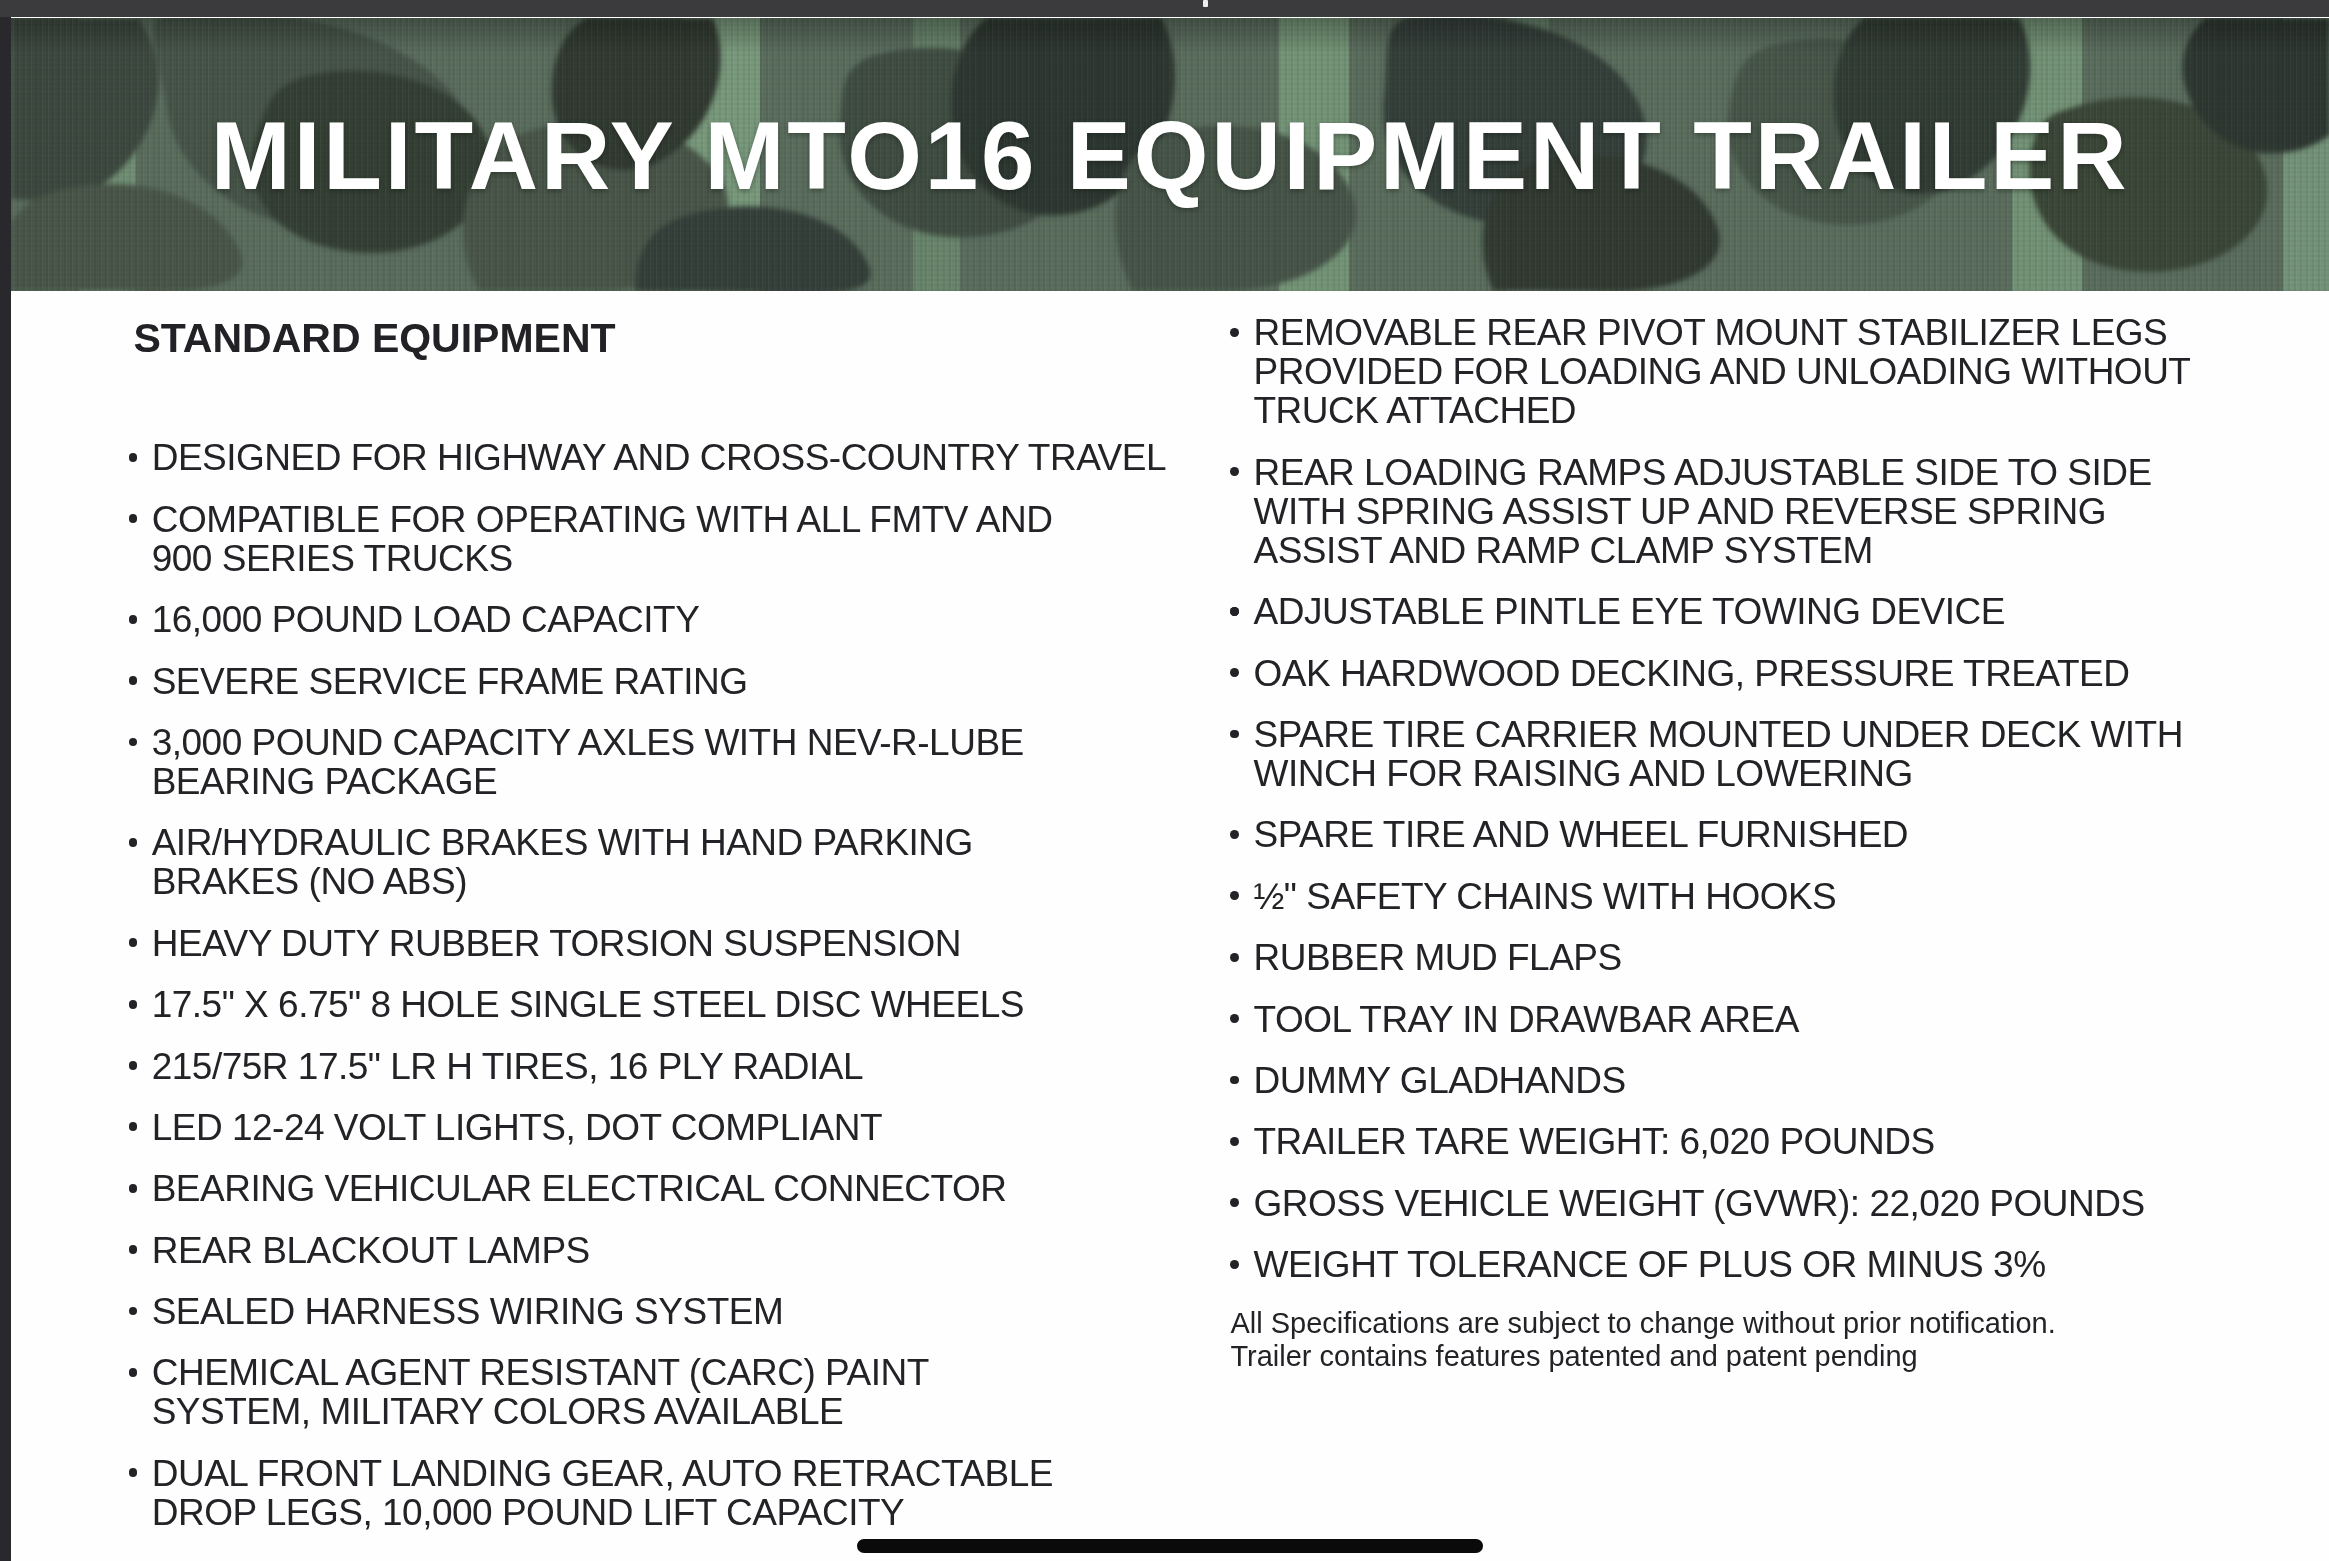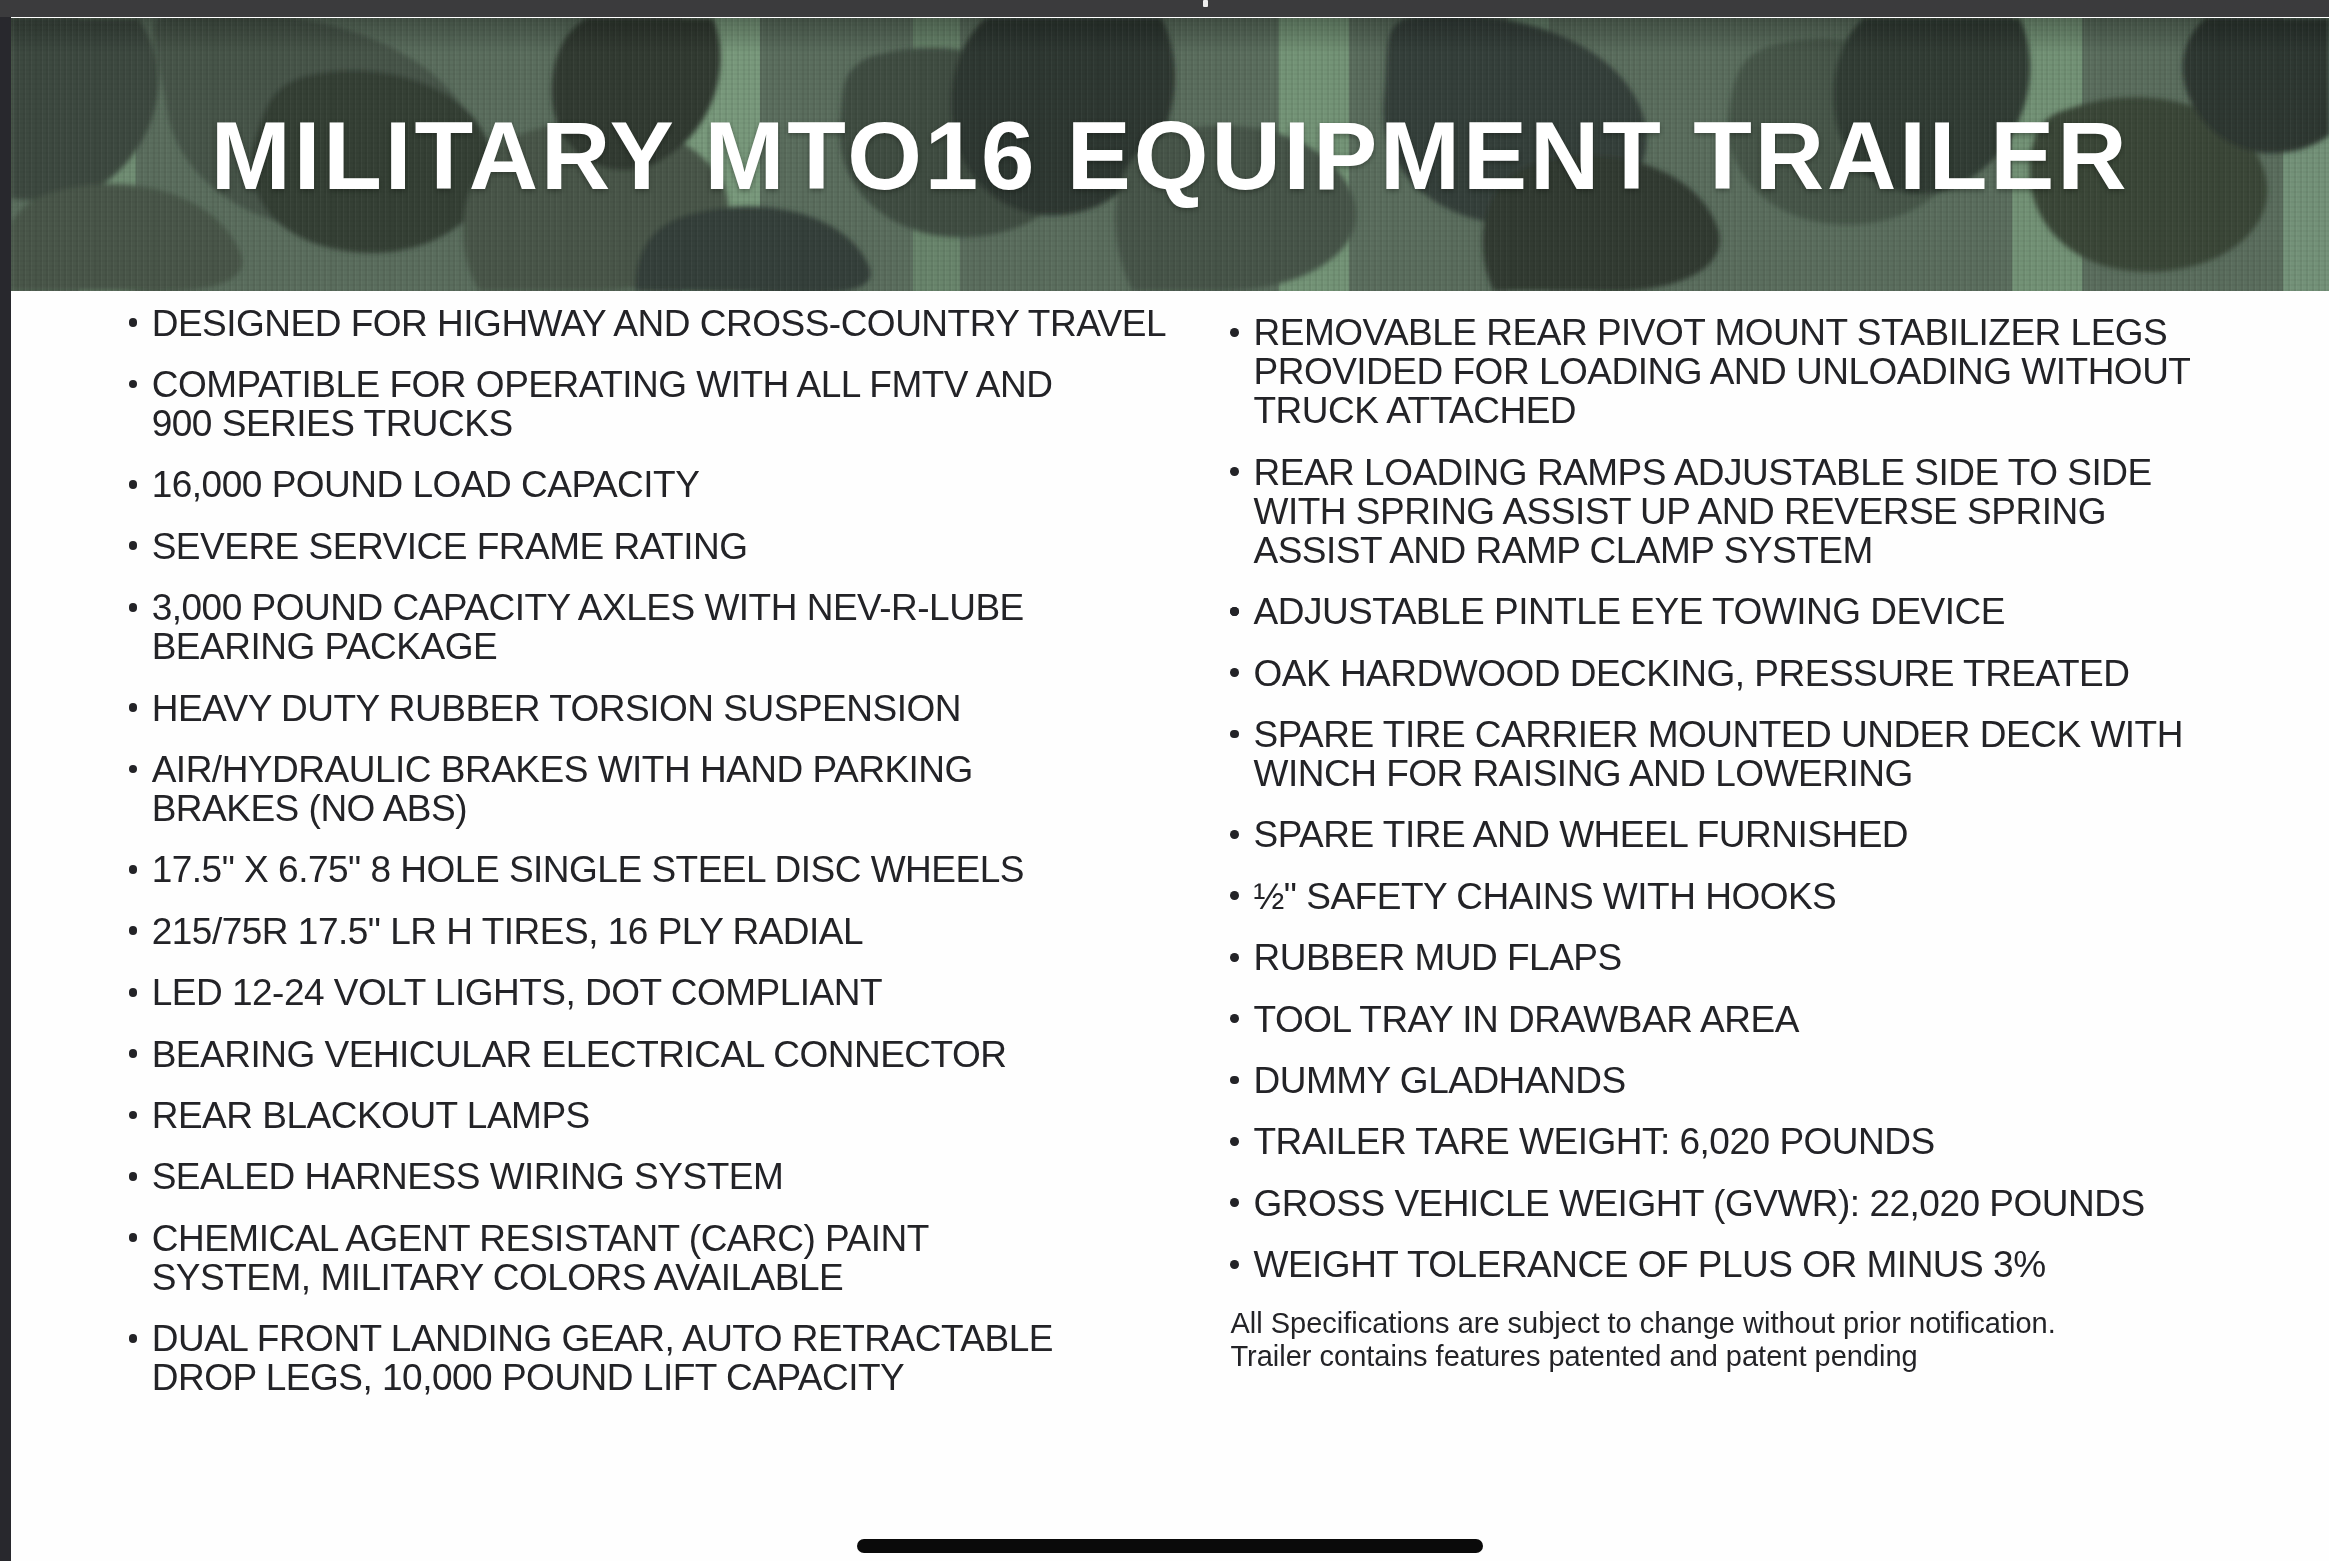--- a/index.html
+++ b/index.html
@@ -109,20 +109,21 @@
       <rect width="2378" height="36" fill="url(#topshade)"></rect>
     </svg>
     <div class="texture"></div>
     <div class="titles">
       <div class="title-line">MILITARY MTO16 EQUIPMENT TRAILER</div>
     </div>
   </header>
 
   <main class="content">
     <section class="col-left">
+      <h2 class="heading">STANDARD EQUIPMENT</h2>
       <ul class="spec-list">
 
           <li class="spec-item">
             <span class="dot"></span>
             <span class="txt">DESIGNED FOR HIGHWAY AND CROSS-COUNTRY TRAVEL</span>
           </li>
 
           <li class="spec-item">
             <span class="dot"></span>
             <span class="txt">COMPATIBLE FOR OPERATING WITH ALL FMTV AND
@@ -140,27 +141,27 @@
           </li>
 
           <li class="spec-item">
             <span class="dot"></span>
             <span class="txt">3,000 POUND CAPACITY AXLES WITH NEV-R-LUBE
 BEARING PACKAGE</span>
           </li>
 
           <li class="spec-item">
             <span class="dot"></span>
-            <span class="txt">HEAVY DUTY RUBBER TORSION SUSPENSION</span>
-          </li>
-
-          <li class="spec-item">
-            <span class="dot"></span>
             <span class="txt">AIR/HYDRAULIC BRAKES WITH HAND PARKING
 BRAKES (NO ABS)</span>
+          </li>
+
+          <li class="spec-item">
+            <span class="dot"></span>
+            <span class="txt">HEAVY DUTY RUBBER TORSION SUSPENSION</span>
           </li>
 
           <li class="spec-item">
             <span class="dot"></span>
             <span class="txt">17.5" X 6.75" 8 HOLE SINGLE STEEL DISC WHEELS</span>
           </li>
 
           <li class="spec-item">
             <span class="dot"></span>
             <span class="txt">215/75R 17.5" LR H TIRES, 16 PLY RADIAL</span>

